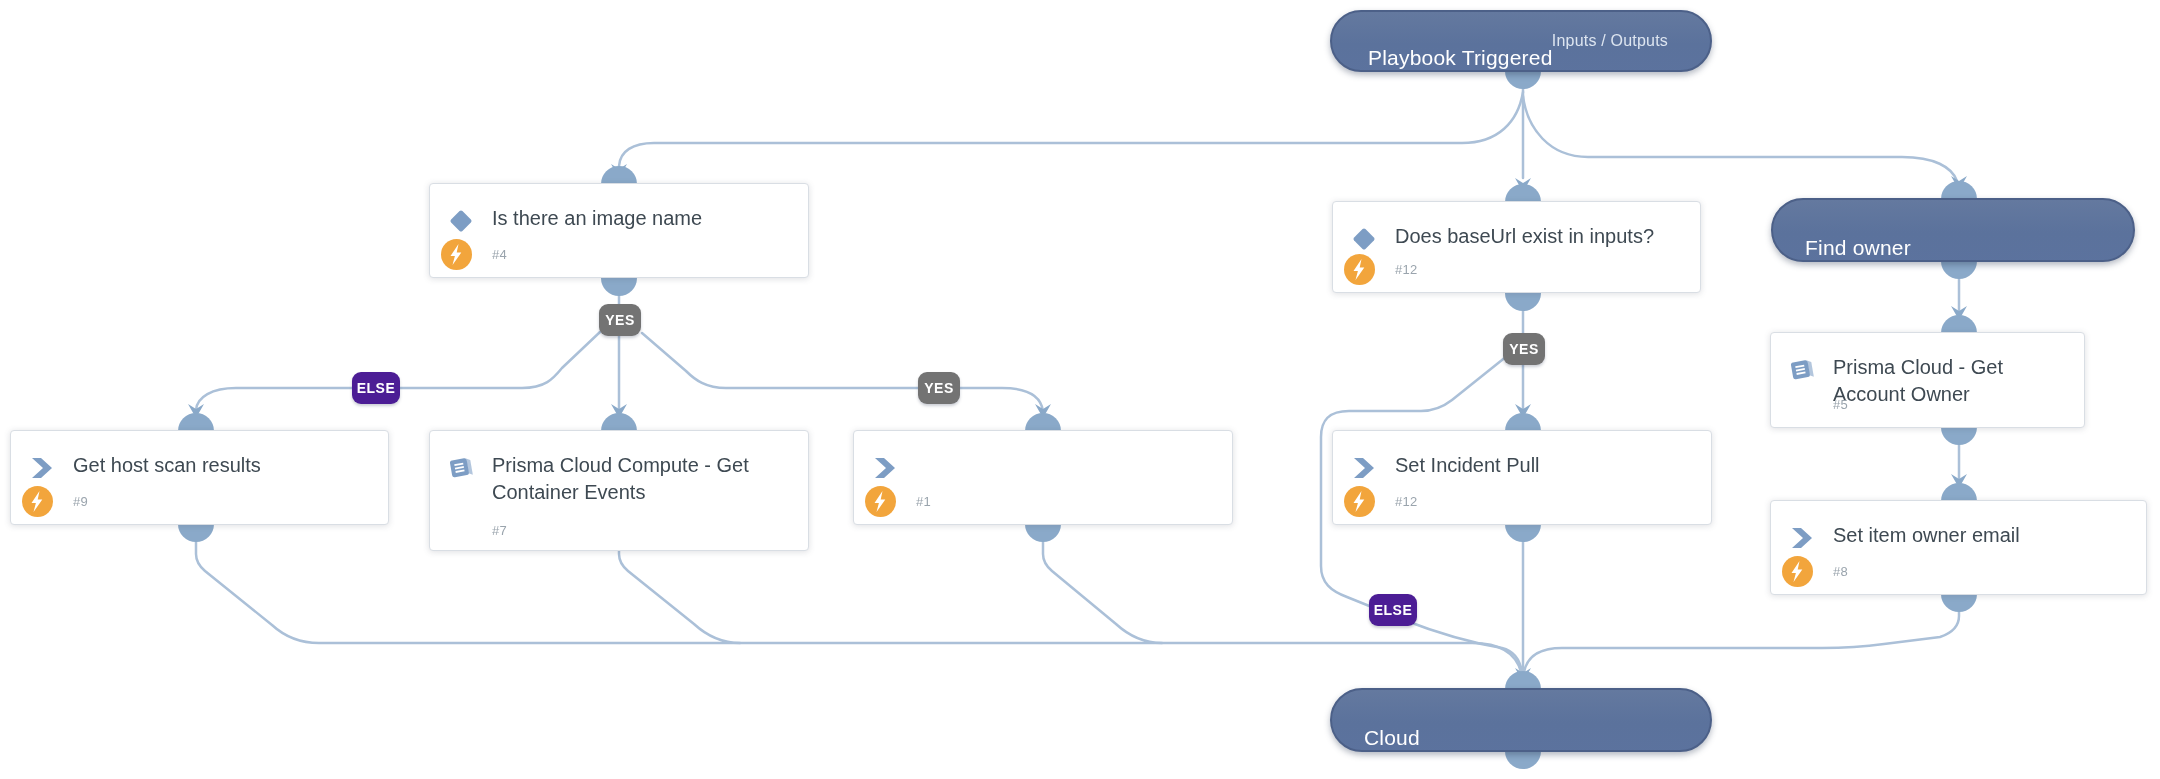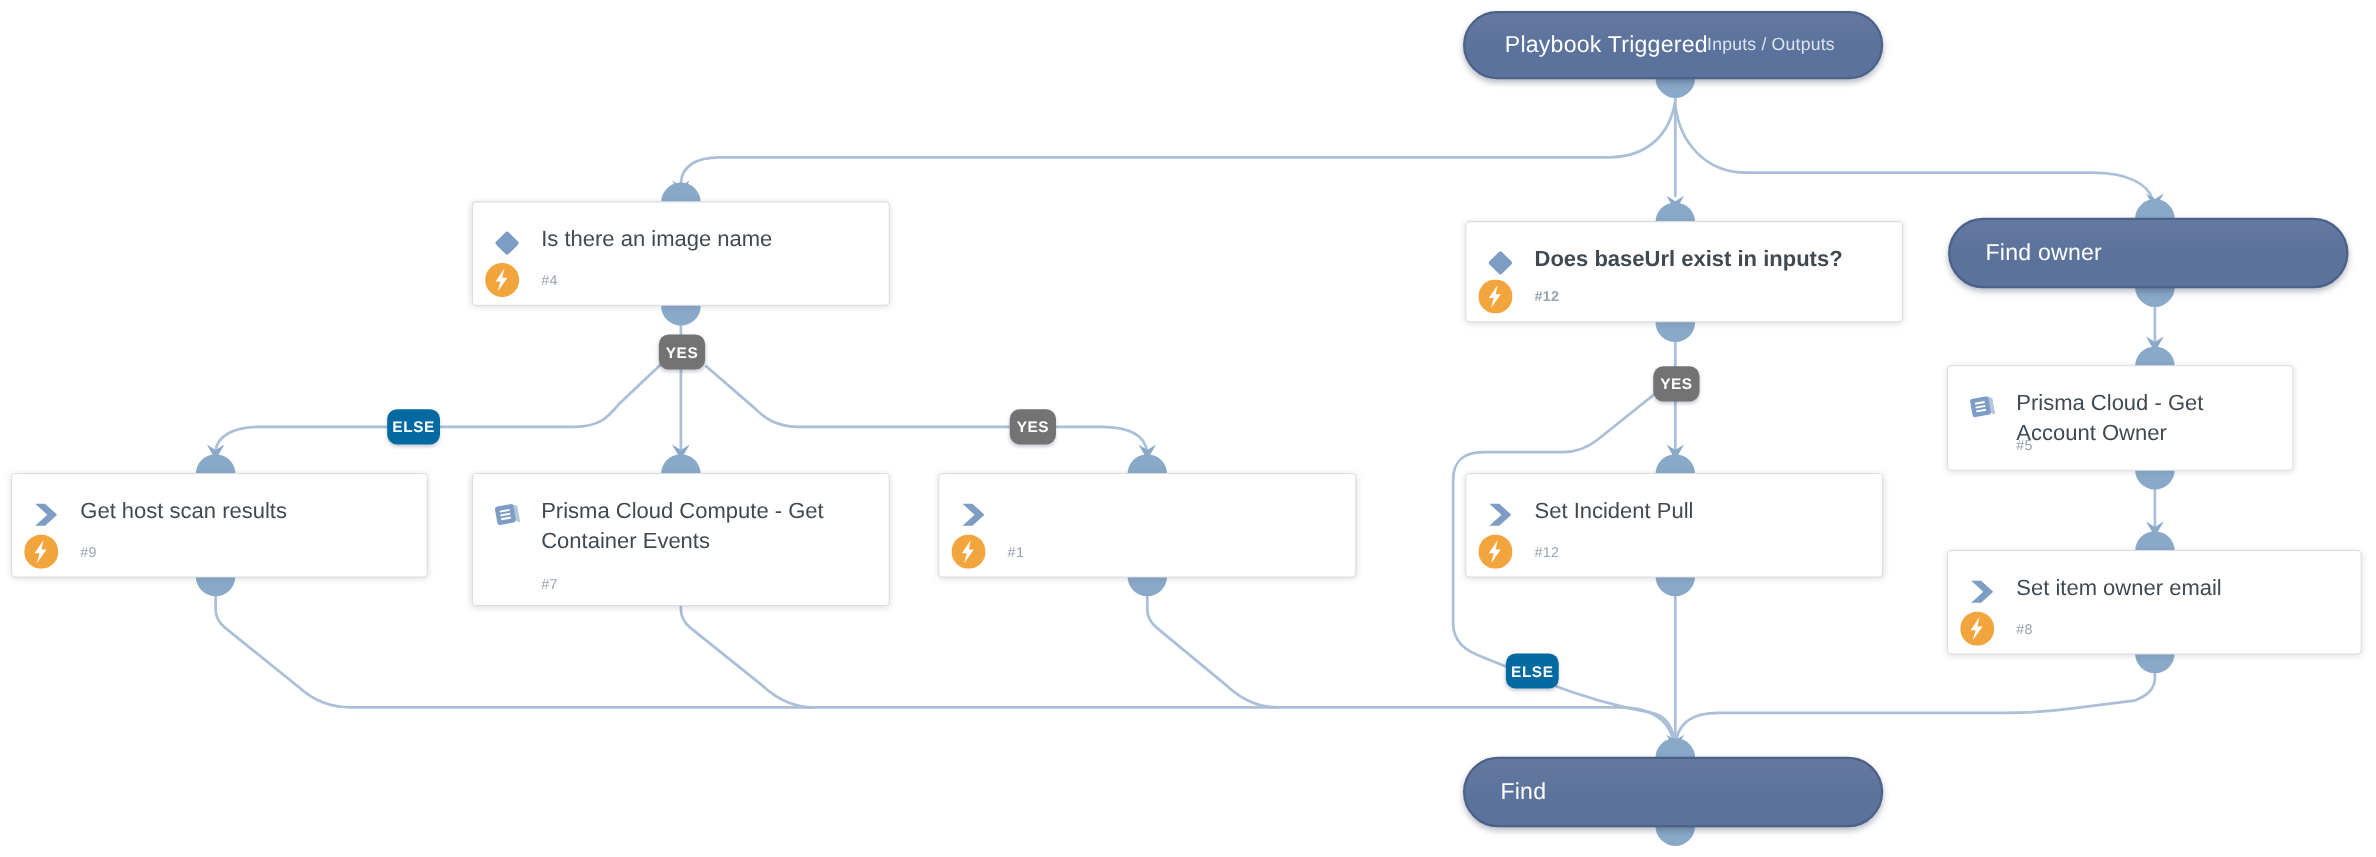--- a/index.html
+++ b/index.html
@@ -14,21 +14,21 @@
     position:absolute;width:36px;height:36px;border-radius:50%;
     background:#8aa9c9;z-index:2;
   }
   .node{position:absolute;z-index:3;box-sizing:border-box;}
   .pill{
     background:linear-gradient(180deg,#64799f 0%,#5b729c 55%,#54699127 100%);
     background-color:#5d74a0;
     border:2px solid #4c6088;
     border-radius:32px;
     box-shadow:0 3px 6px rgba(40,55,80,0.35);
-    display:flex;align-items:center;
+    display:flex;align-items:flex-end;
     color:#ffffff;
   }
   .pill-title{font-size:21px;letter-spacing:.2px;}
   .pill-meta{
     position:absolute;right:42px;top:50%;transform:translateY(-50%);
     font-size:16px;color:#dde5f0;letter-spacing:.2px;
   }
   .card{
     background:#ffffff;
     border:1px solid #d9dee4;
@@ -46,21 +46,21 @@
   .type-icon{position:absolute;left:18px;top:24px;width:26px;height:26px;}
   .bolt{position:absolute;left:11px;top:55px;width:31px;height:31px;}
   .badge{
     position:absolute;z-index:4;
     display:flex;align-items:center;justify-content:center;
     color:#ffffff;font-size:14px;font-weight:700;letter-spacing:.5px;
     border-radius:9px;height:32px;
     box-shadow:0 2px 3px rgba(50,65,90,0.25);
   }
   .badge.yes{background:#737373;width:42px;}
-  .badge.else{background:#0369a1;width:48px;}
+  .badge.else{background:#4c1d95;width:48px;}
 </style>
 </head>
 <body>
 
 <div class="canvas">
 
   <svg class="edges" width="2160" height="779" viewBox="0 0 2160 779">
     <g stroke="#abc0d8" stroke-width="2.5" fill="none" stroke-linejoin="round" stroke-linecap="round">
       <path d="M1523,80 V178"></path>
       <path d="M1523,92 C1518,122 1498,143 1462,143 L654,143 C633,143 620,151 619,166 V170"></path>
@@ -117,40 +117,40 @@
   <div class="node pill" style="left:1330px;top:10px;width:382px;height:62px;padding-left:36px;">
     <span class="pill-title">Playbook Triggered</span>
     <span class="pill-meta">Inputs / Outputs</span>
   </div>
 
   <div class="node pill" style="left:1771px;top:198px;width:364px;height:64px;padding-left:32px;">
     <span class="pill-title">Find owner</span>
   </div>
 
   <div class="node pill" style="left:1330px;top:688px;width:382px;height:64px;padding-left:32px;">
-    <span class="pill-title">Find</span>
+    <span class="pill-title">Cloud</span>
   </div>
 
   <div class="node card" style="left:429px;top:183px;width:380px;height:95px;">
     <span class="type-icon">
       <svg width="26" height="26" viewBox="0 0 26 26">
           <rect x="5" y="5" width="16" height="16" rx="2" transform="rotate(45 13 13)" fill="#7d9dc4"></rect>
         </svg>
     </span>
     <div class="title">Is there an image name</div>
     <span class="bolt">
       <svg width="31" height="31" viewBox="0 0 31 31">
           <circle cx="15.5" cy="15.5" r="15.5" fill="#f2a53c"></circle>
           <path d="M17.5 5 L9.5 17 h4.4 l-2.4 9 l8.8 -12.4 h-4.6 z" fill="#ffffff"></path>
         </svg>
     </span>
     <div class="tasknum">#4</div>
   </div>
 
-  <div class="node card" style="left:1332px;top:201px;width:398px;height:92px;font-weight:bold;">
+  <div class="node card" style="left:1332px;top:201px;width:369px;height:92px;">
     <span class="type-icon">
       <svg width="26" height="26" viewBox="0 0 26 26">
           <rect x="5" y="5" width="16" height="16" rx="2" transform="rotate(45 13 13)" fill="#7d9dc4"></rect>
         </svg>
     </span>
     <div class="title">Does baseUrl exist in inputs?</div>
     <span class="bolt" style="top:52px;">
       <svg width="31" height="31" viewBox="0 0 31 31">
           <circle cx="15.5" cy="15.5" r="15.5" fill="#f2a53c"></circle>
           <path d="M17.5 5 L9.5 17 h4.4 l-2.4 9 l8.8 -12.4 h-4.6 z" fill="#ffffff"></path>

